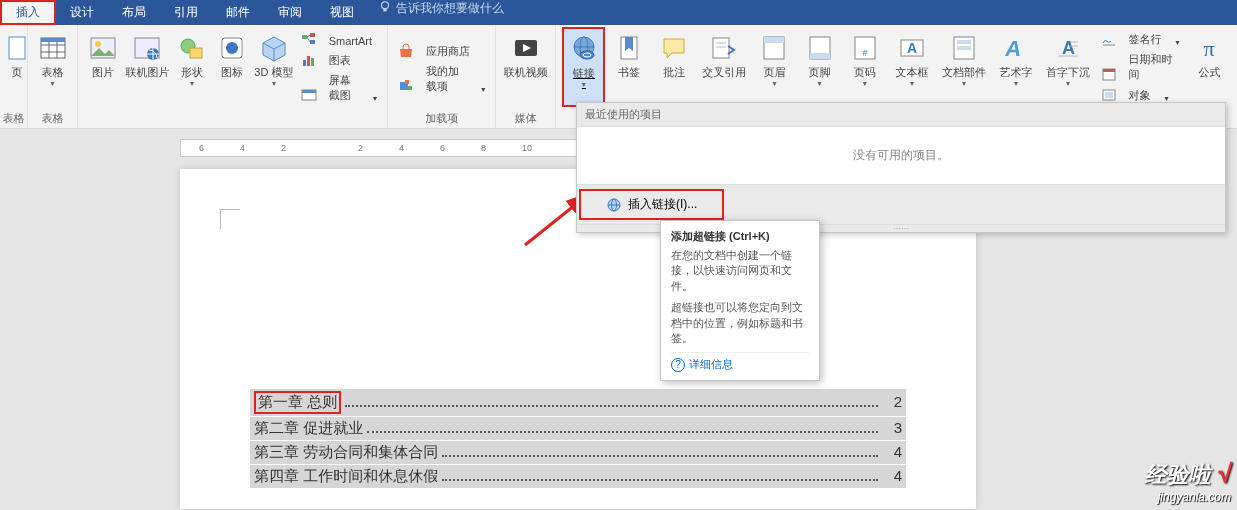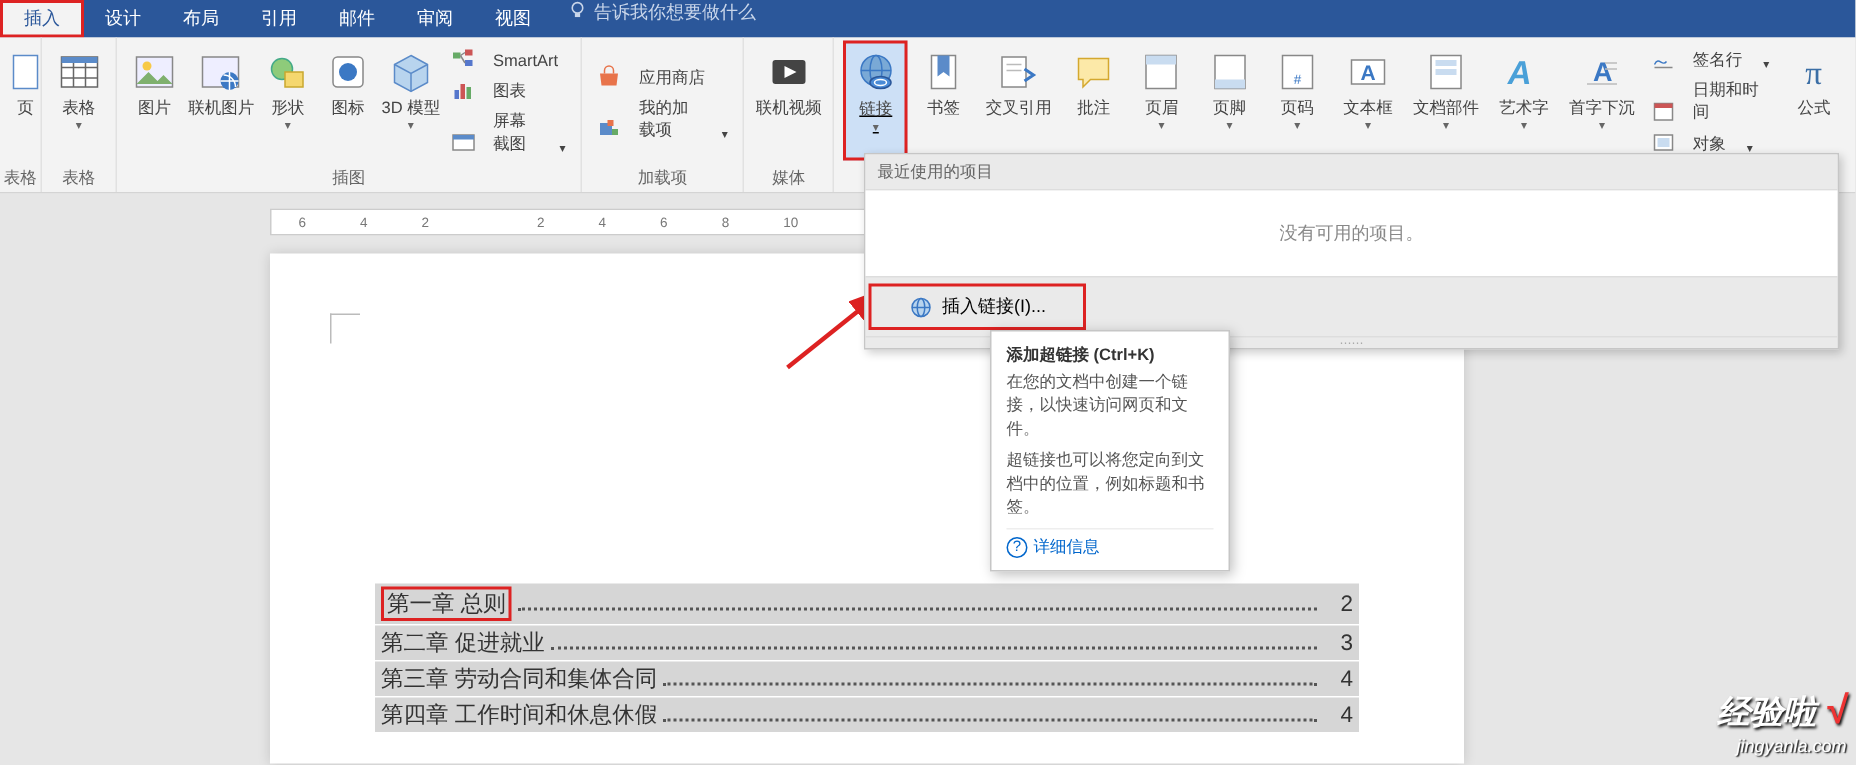--- a/index.html
+++ b/index.html
@@ -200,21 +200,20 @@
               <svg width="16" height="16">
                 <rect x="1" y="3" width="14" height="10" fill="#fff" stroke="#888"></rect>
                 <rect x="1" y="3" width="14" height="3" fill="#5b8bc9"></rect>
               </svg>
             </span>
             <span>屏幕截图</span>
             <span class="caret" style="margin-left:2px;font-size:8px;">▾</span>
           </div>
       </div>
     </div>
-    <div class="group-label">插图</div>
   </div>
 
   <div class="group" style="width:110px">
     <div class="group-body">
       <div class="smallcol" style="padding-top:14px;">
         <div class="smallbtn">
             <span class="ico">
               <svg width="16" height="16">
                 <path d="M2 6h12l-1 8H3z" fill="#e8734a"></path>
                 <path d="M5 6V4a3 3 0 016 0v2" fill="none" stroke="#e8734a"></path>
@@ -270,38 +269,38 @@
       </div>
       <div class="bigbtn">
         <span class="ico">
             <svg width="28" height="28">
               <rect x="6" y="3" width="16" height="22" fill="#fff" stroke="#888"></rect>
               <path d="M10 3v14l4-3 4 3V3" fill="#5b8bc9"></path>
             </svg>
           </span>
         <span class="lbl">书签</span>
       </div>
+      <div class="bigbtn">
+        <span class="ico">
+            <svg width="28" height="28">
+              <path d="M4 5h20v14H12l-5 5v-5H4z" fill="#fce9a8" stroke="#d4a82f"></path>
+            </svg>
+          </span>
+        <span class="lbl">批注</span>
+      </div>
       <div class="bigbtn" style="width:54px">
         <span class="ico">
             <svg width="28" height="28">
               <rect x="3" y="4" width="16" height="20" fill="#fff" stroke="#888"></rect>
               <line x1="6" y1="9" x2="16" y2="9" stroke="#bbb"></line>
               <line x1="6" y1="13" x2="16" y2="13" stroke="#bbb"></line>
               <path d="M18 12l6 4-6 4" fill="none" stroke="#3b78c4" stroke-width="2"></path>
             </svg>
           </span>
         <span class="lbl">交叉引用</span>
-      </div>
-      <div class="bigbtn">
-        <span class="ico">
-            <svg width="28" height="28">
-              <path d="M4 5h20v14H12l-5 5v-5H4z" fill="#fce9a8" stroke="#d4a82f"></path>
-            </svg>
-          </span>
-        <span class="lbl">批注</span>
       </div>
       <div class="bigbtn">
         <span class="ico">
             <svg width="28" height="28">
               <rect x="4" y="3" width="20" height="22" fill="#fff" stroke="#888"></rect>
               <rect x="4" y="3" width="20" height="6" fill="#c9dcf0"></rect>
             </svg>
           </span>
         <span class="lbl">页眉</span>
         <span class="caret">▾</span>

